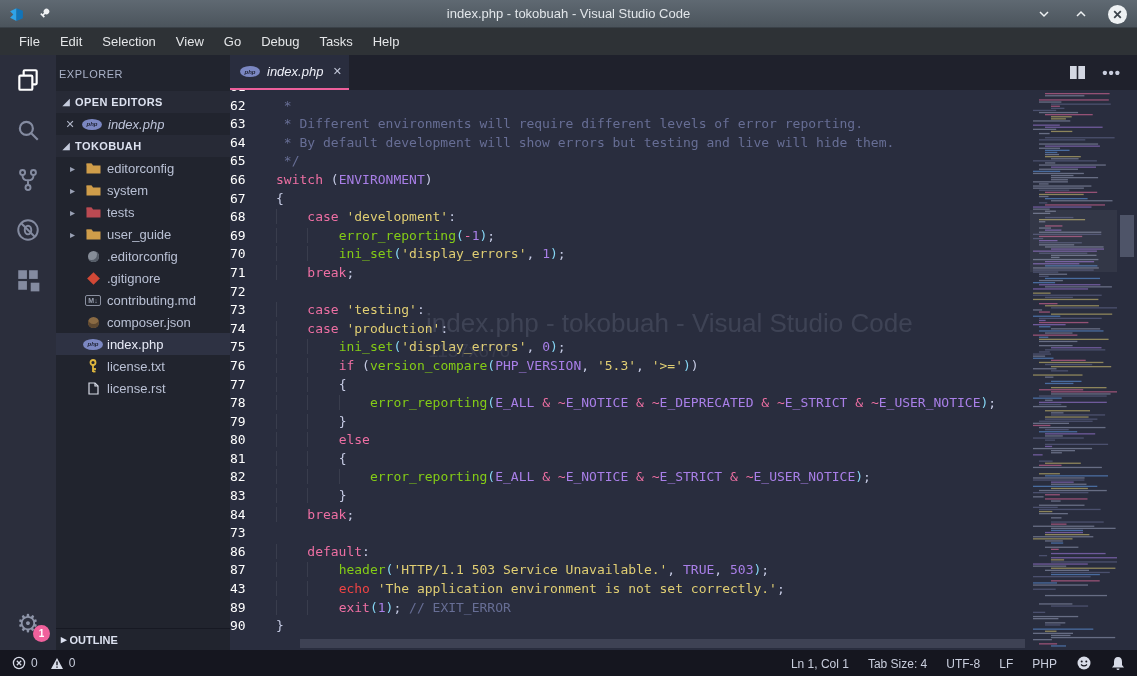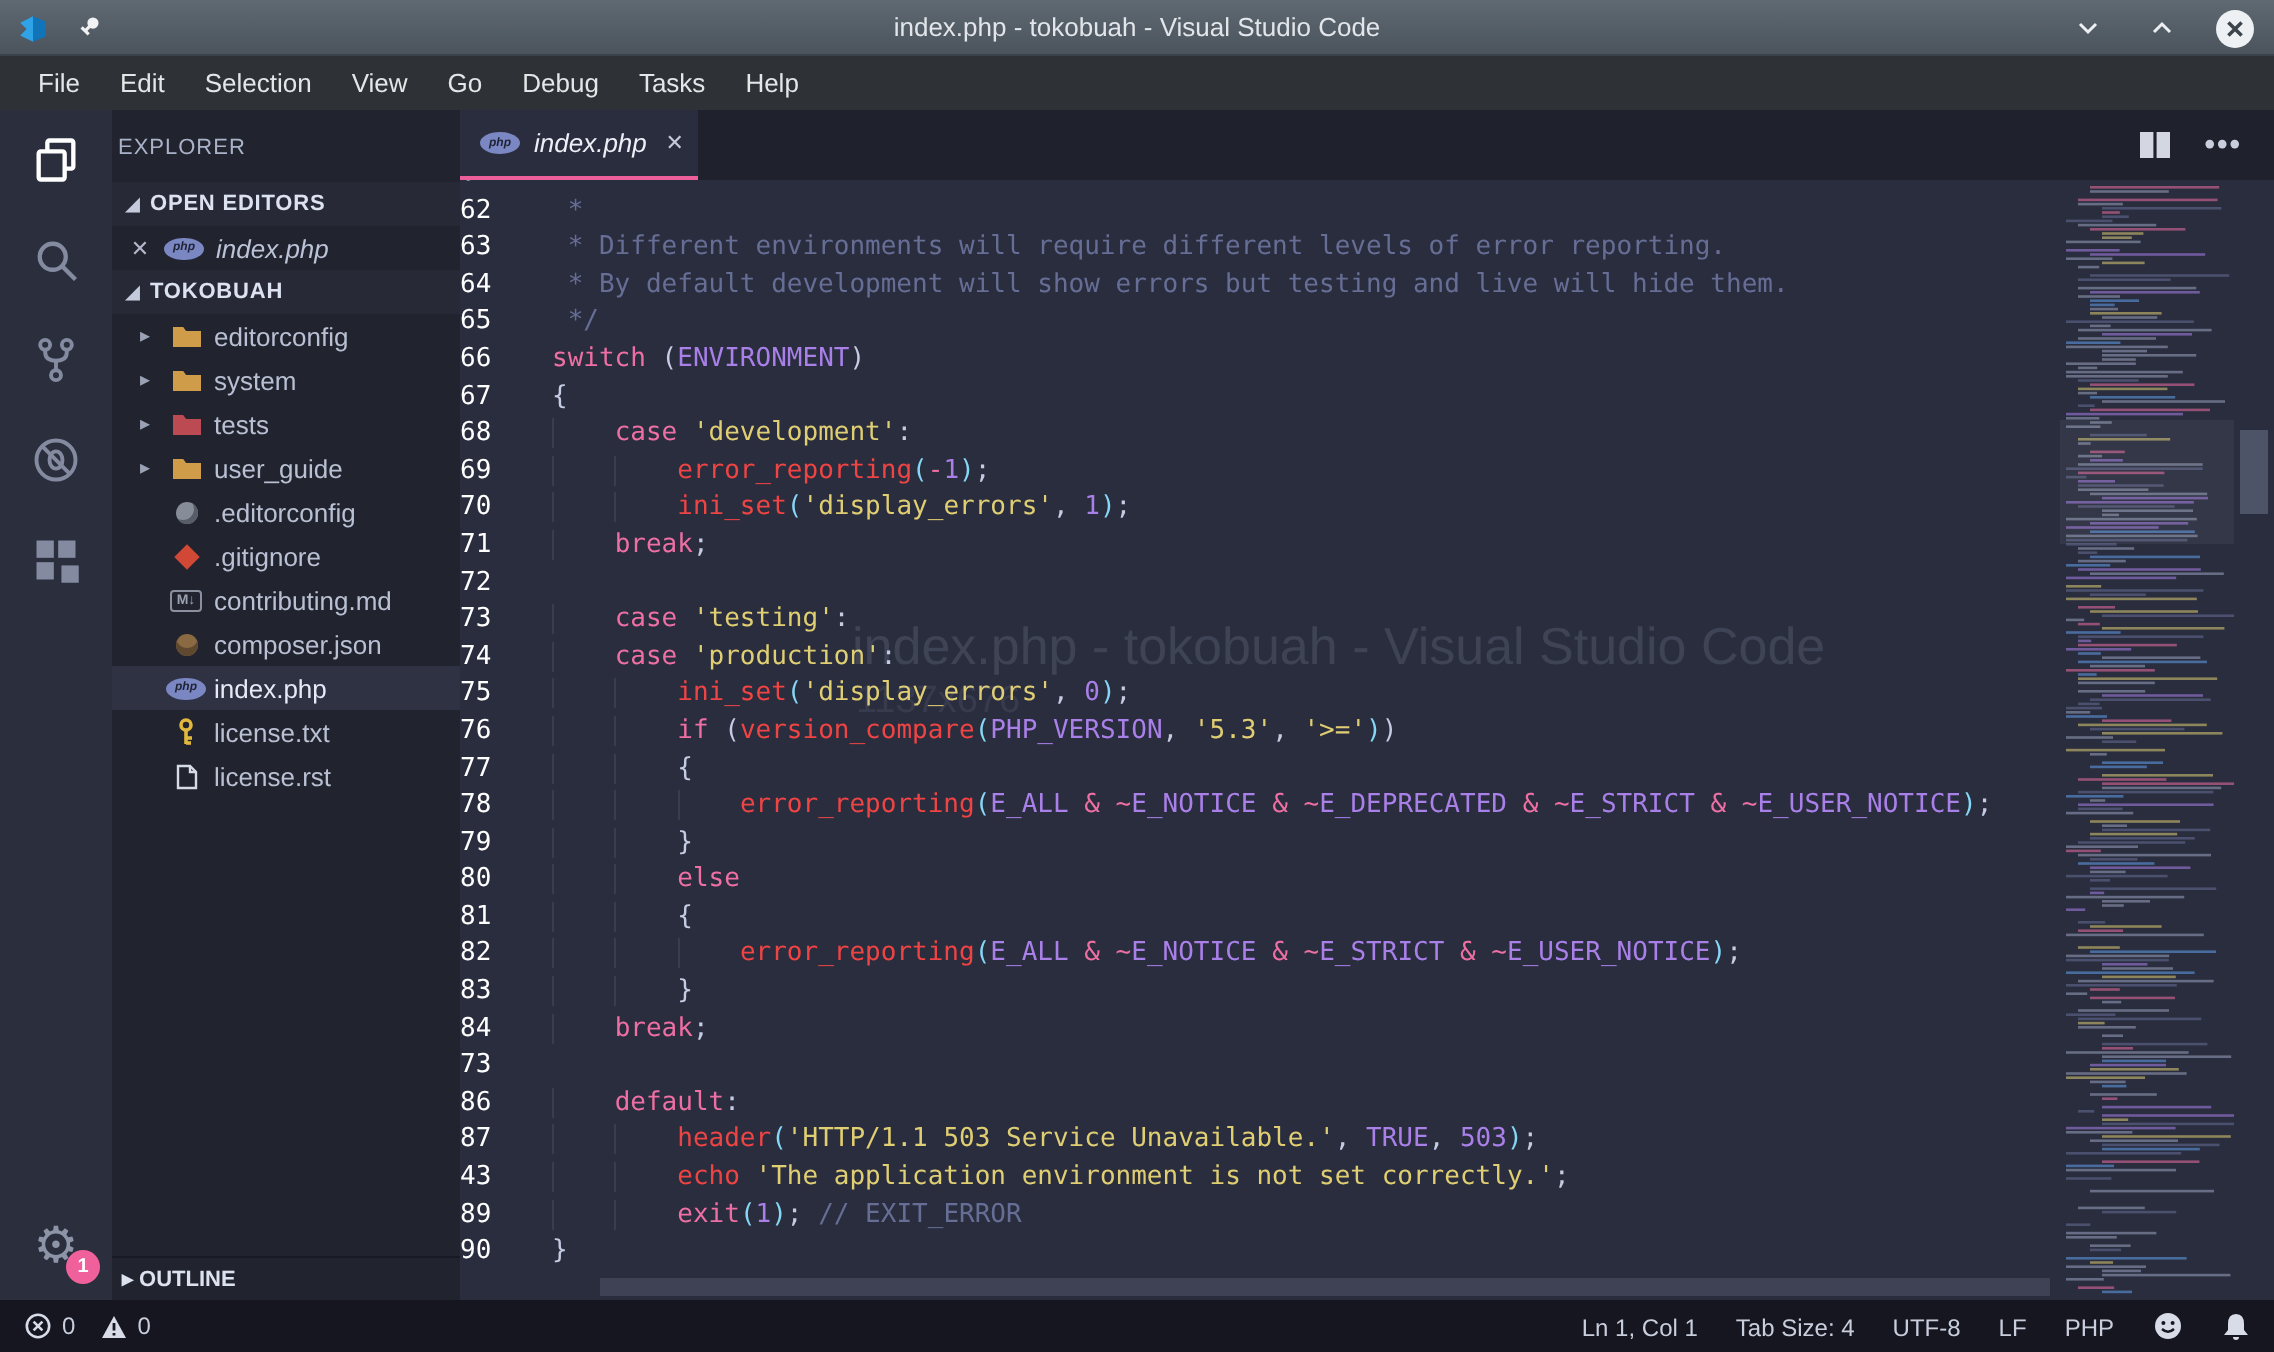--- a/index.html
+++ b/index.html
@@ -62,21 +62,21 @@
   .code { position:absolute; top:0; left:0; right:107px; bottom:0; overflow:hidden;
     font-family:"DejaVu Sans Mono", monospace; font-size:13px; line-height:18.6px; }
   .code-inner { margin-top:-12px; }
   .code-line { display:flex; height:18.6px; white-space:pre; }
   .ln { width:46px; min-width:46px; text-align:left; padding-right:24px; color:#ffffff; }
   .lt { flex:1; white-space:pre; overflow:hidden; }
   .ind { box-shadow:inset 1px 0 0 rgba(255,255,255,0.08); }
   .tk-c { color:#676e95; }
   .tk-k { color:#ee6fa3; }
   .tk-o { color:#ee6fa3; }
-  .tk-f { color:#ef4444; }
+  .tk-f { color:#84cc16; }
   .tk-s { color:#e0ce73; }
   .tk-n { color:#a97fe8; }
   .tk-p { color:#86d7f5; }
   .tk-e { color:#ef4444; }
   .tk-t { color:#c6cbe4; }
   .ghost1 { position:absolute; left:196px; top:218px; font-size:26px; color:rgba(208,216,238,0.13); white-space:nowrap; }
   .ghost2 { position:absolute; left:198px; top:250px; font-size:19px; color:rgba(208,216,238,0.09); }
   .hscroll { position:absolute; left:70px; right:112px; bottom:2px; height:9px; background:#3e4254; }
   .minimap { position:absolute; top:0; bottom:0; right:20px; width:87px; overflow:hidden; }
   .mm-viewport { position:absolute; right:20px; width:87px; top:120px; height:62px; background:rgba(255,255,255,0.05); }

